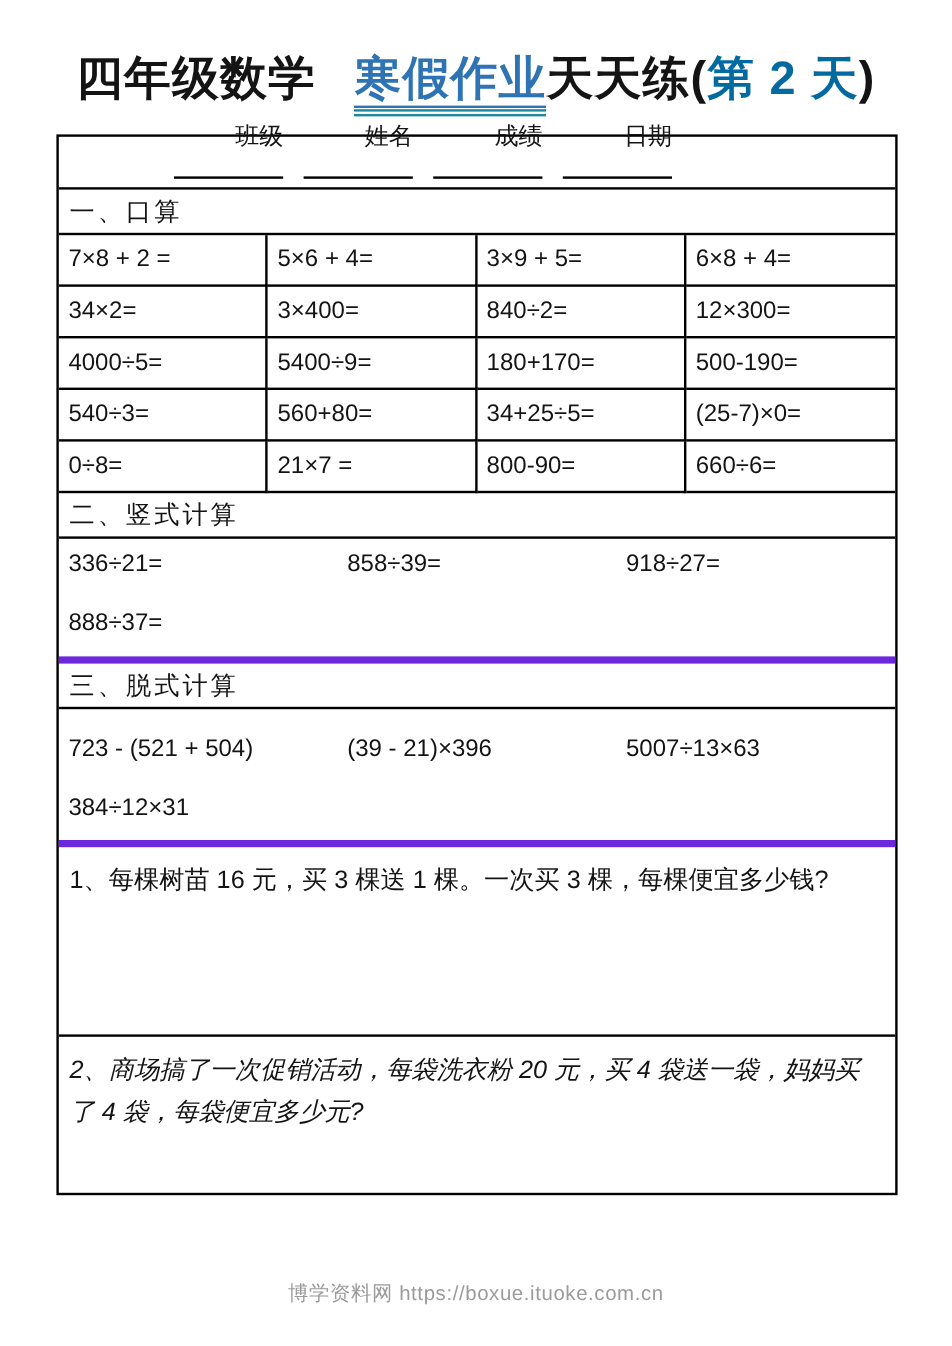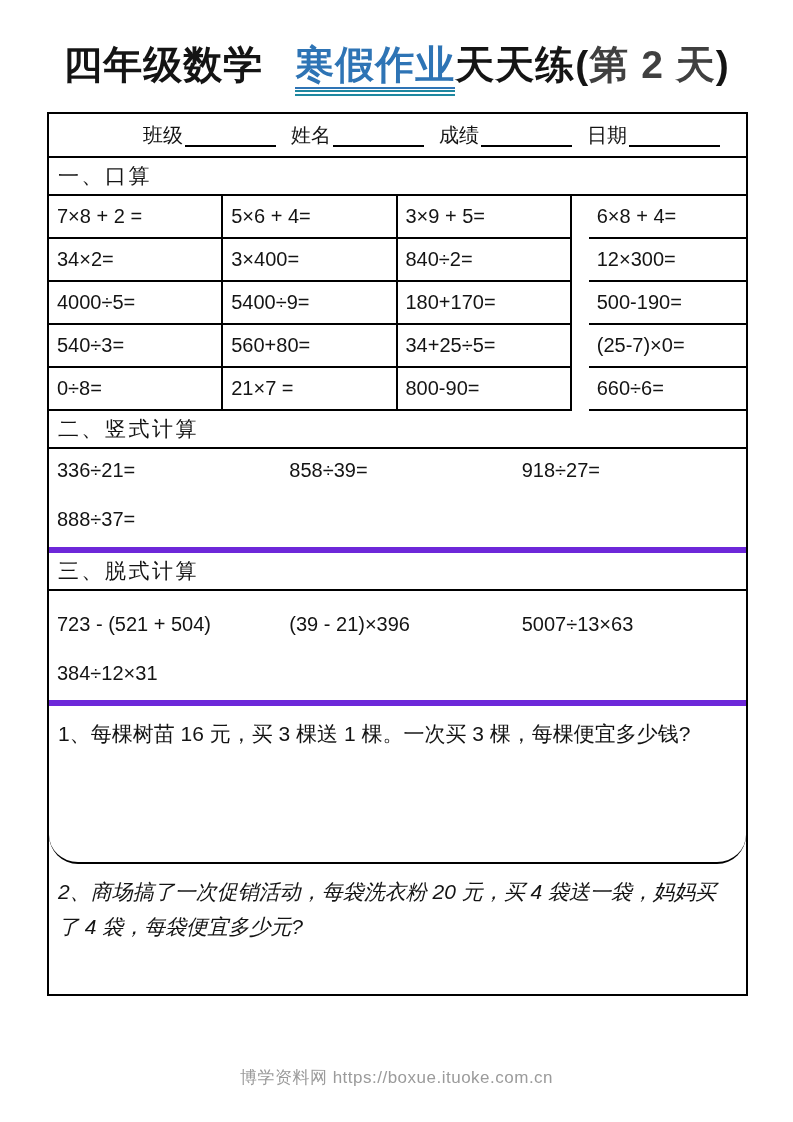--- a/index.html
+++ b/index.html
@@ -11,61 +11,61 @@
   .page { position: relative; width: 793px; height: 1122px; overflow: hidden; background: #fff; }
 
   
   .title {
     position: absolute; top: 38px; left: 0; width: 100%;
     text-align: center; font-size: 39px; font-weight: bold;
     letter-spacing: 1px; white-space: nowrap;
   }
   .t-blue-wrap { display: inline-block; border-bottom: 6px double #1E87A0; padding-bottom: 2px; line-height: 1.15; margin-left: 32px; }
   .t-blue { color: #2E74B5; border-bottom: 2px solid #2E74B5; padding-bottom: 1px; }
-  .t-red { color: #404040; }
+  .t-red { color: #0369a1; }
 
   
   .sheet {
     position: absolute; left: 47px; top: 112px; width: 701px;
     border: 2.5px solid #000; box-sizing: border-box; background: #fff;
   }
   .info-row {
     box-sizing: border-box; height: 44px; border-bottom: 2px solid #000;
     display: flex; align-items: flex-end; padding: 0 0 7px 94px; gap: 15px;
     font-size: 20px;
   }
-  .info-field { display: flex; align-items: center; white-space: nowrap; }
+  .info-field { display: flex; align-items: flex-end; white-space: nowrap; flex-direction: column; }
   .blank { display: inline-block; width: 91px; height: 20px; border-bottom: 2px solid #000; margin-left: 2px; }
 
   .sec-head {
     box-sizing: border-box; height: 38px; border-bottom: 2px solid #000;
     display: flex; align-items: center; padding-left: 9px;
     font-size: 21px; letter-spacing: 2.5px; font-weight: normal;
   }
 
   .oral-grid { display: grid; grid-template-columns: repeat(4, 1fr); }
   .oral-cell {
     box-sizing: border-box; height: 43px;
     border-right: 2px solid #000; border-bottom: 2px solid #000;
     display: flex; align-items: center; padding-left: 8px;
     font-size: 20px; white-space: nowrap;
   }
-  .oral-cell.col-last { border-right: none; margin-left: 17px; }
+  .oral-cell.col-last { border-right: none; }
 
   .work-row {
     box-sizing: border-box; border-bottom: 6px solid #6d28d9;
     display: grid; grid-template-columns: repeat(3, 1fr);
   }
   .work-row.h1 { height: 104px; }
   .work-row.h2 { height: 103px; margin-top: 12px; }
   .work-cell { padding: 10px 0 0 8px; font-size: 20px; white-space: nowrap; }
 
   .word-row {
     box-sizing: border-box; border-bottom: 2px solid #000;
-    padding: 11px 14px 0 9px; font-size: 21px; line-height: 1.65; border-radius: 29px;
+    padding: 11px 14px 0 9px; font-size: 21px; line-height: 1.65;
   }
   .word-row.p1 { height: 158px; }
   .word-row.p2 { height: 130px; border-bottom: none; font-style: italic; }
 
   
   .footer {
     position: absolute; top: 1066px; left: 0; width: 100%;
     text-align: center; font-size: 17px; color: #9b9b9b; letter-spacing: 0.5px;
   }
 </style>

